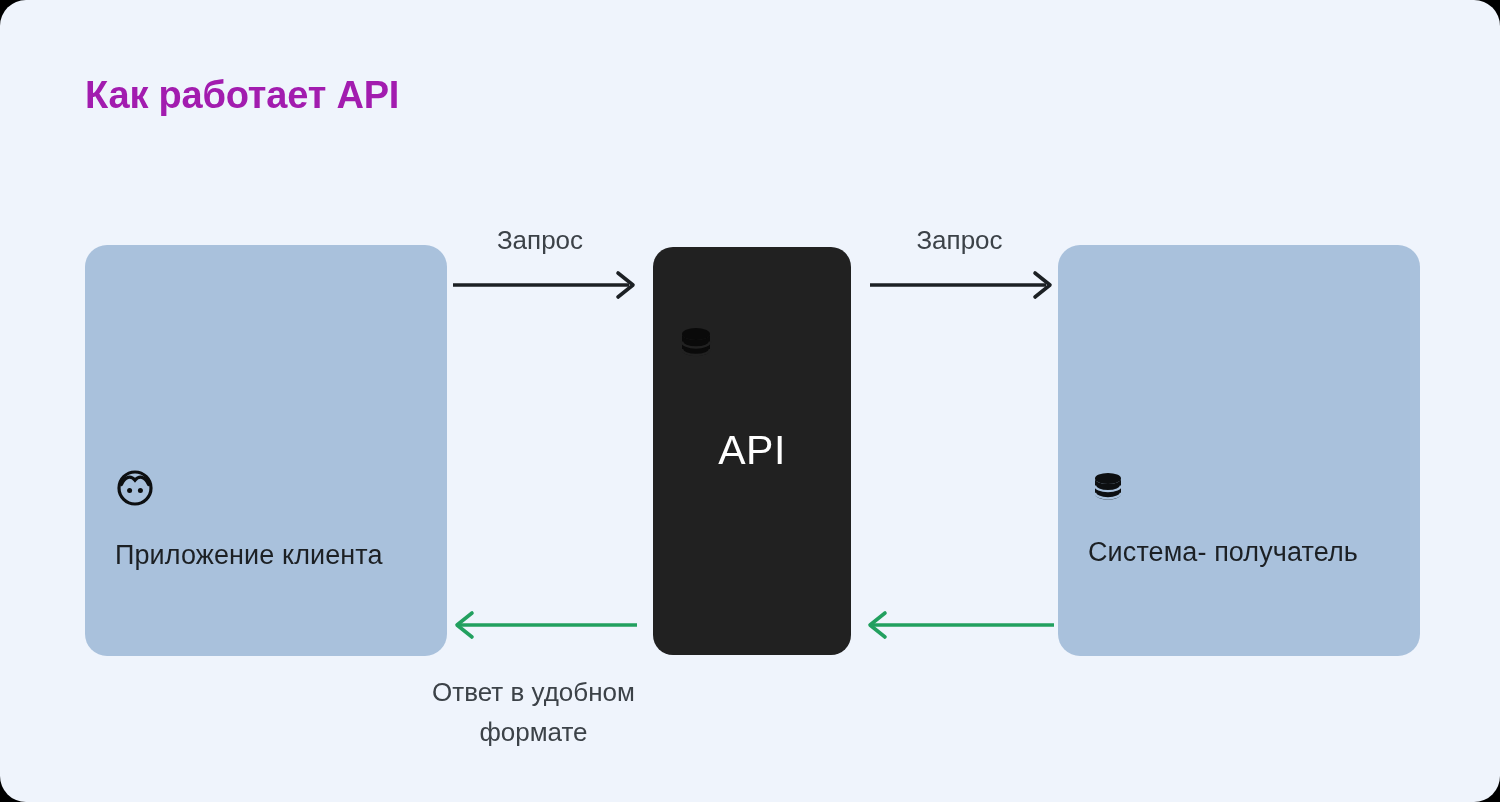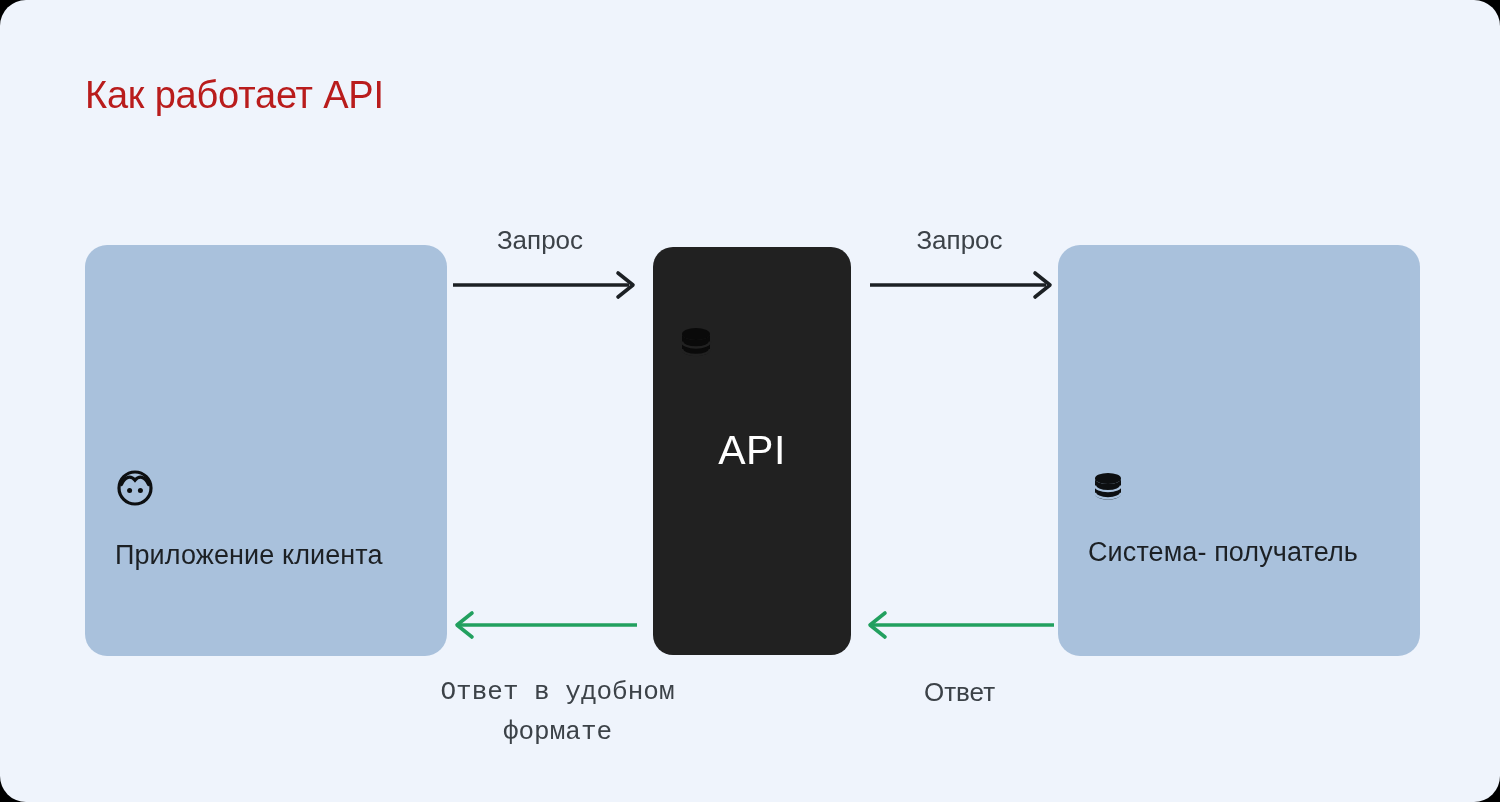--- a/index.html
+++ b/index.html
@@ -23,22 +23,22 @@
     overflow: hidden;
     box-sizing: border-box;
   }
 
   
   #page-title {
     position: absolute;
     left: 85px;
     top: 74px;
     font-size: 38px;
-    font-weight: normal;
-    color: #b91c1c;
+    font-weight: bold;
+    color: #a21caf;
     letter-spacing: -0.2px;
     white-space: nowrap;
   }
 
   
   .node {
     position: absolute;
     border-radius: 22px;
     box-sizing: border-box;
   }
@@ -113,21 +113,21 @@
     white-space: pre-line;
   }
 
   #arrow-req-1 { left: 453px; top: 268px; }
   #label-req-1 { left: 455px; top: 220px; width: 170px; }
 
   #arrow-req-2 { left: 870px; top: 268px; }
   #label-req-2 { left: 872px; top: 220px; width: 175px; }
 
   #arrow-resp-1 { left: 453px; top: 608px; }
-  #label-resp-1 { left: 440px; top: 672px; width: 235px; font-family: Liberation Mono, monospace; }
+  #label-resp-1 { left: 416px; top: 672px; width: 235px; }
 
   #arrow-resp-2 { left: 866px; top: 608px; }
   #label-resp-2 { left: 872px; top: 672px; width: 175px; }
 </style>
 </head>
 <body>
 
 <div id="canvas">
 
   <div id="page-title">Как работает API</div>
@@ -186,15 +186,14 @@
     <line x1="6" y1="17" x2="184" y2="17" stroke="#22a05f" stroke-width="3.4"></line>
     <polyline points="19,5 4,17 19,29" fill="none" stroke="#22a05f" stroke-width="3.6" stroke-linecap="round" stroke-linejoin="round"></polyline>
   </svg>
   <div class="arrow-label" id="label-resp-1">Ответ в удобном
 формате</div>
 
   <svg class="arrow-svg" id="arrow-resp-2" width="190" height="34" viewBox="0 0 190 34">
     <line x1="6" y1="17" x2="188" y2="17" stroke="#22a05f" stroke-width="3.4"></line>
     <polyline points="19,5 4,17 19,29" fill="none" stroke="#22a05f" stroke-width="3.6" stroke-linecap="round" stroke-linejoin="round"></polyline>
   </svg>
-  <div class="arrow-label" id="label-resp-2">Ответ</div>
 
 </div>
 
 </body></html>

